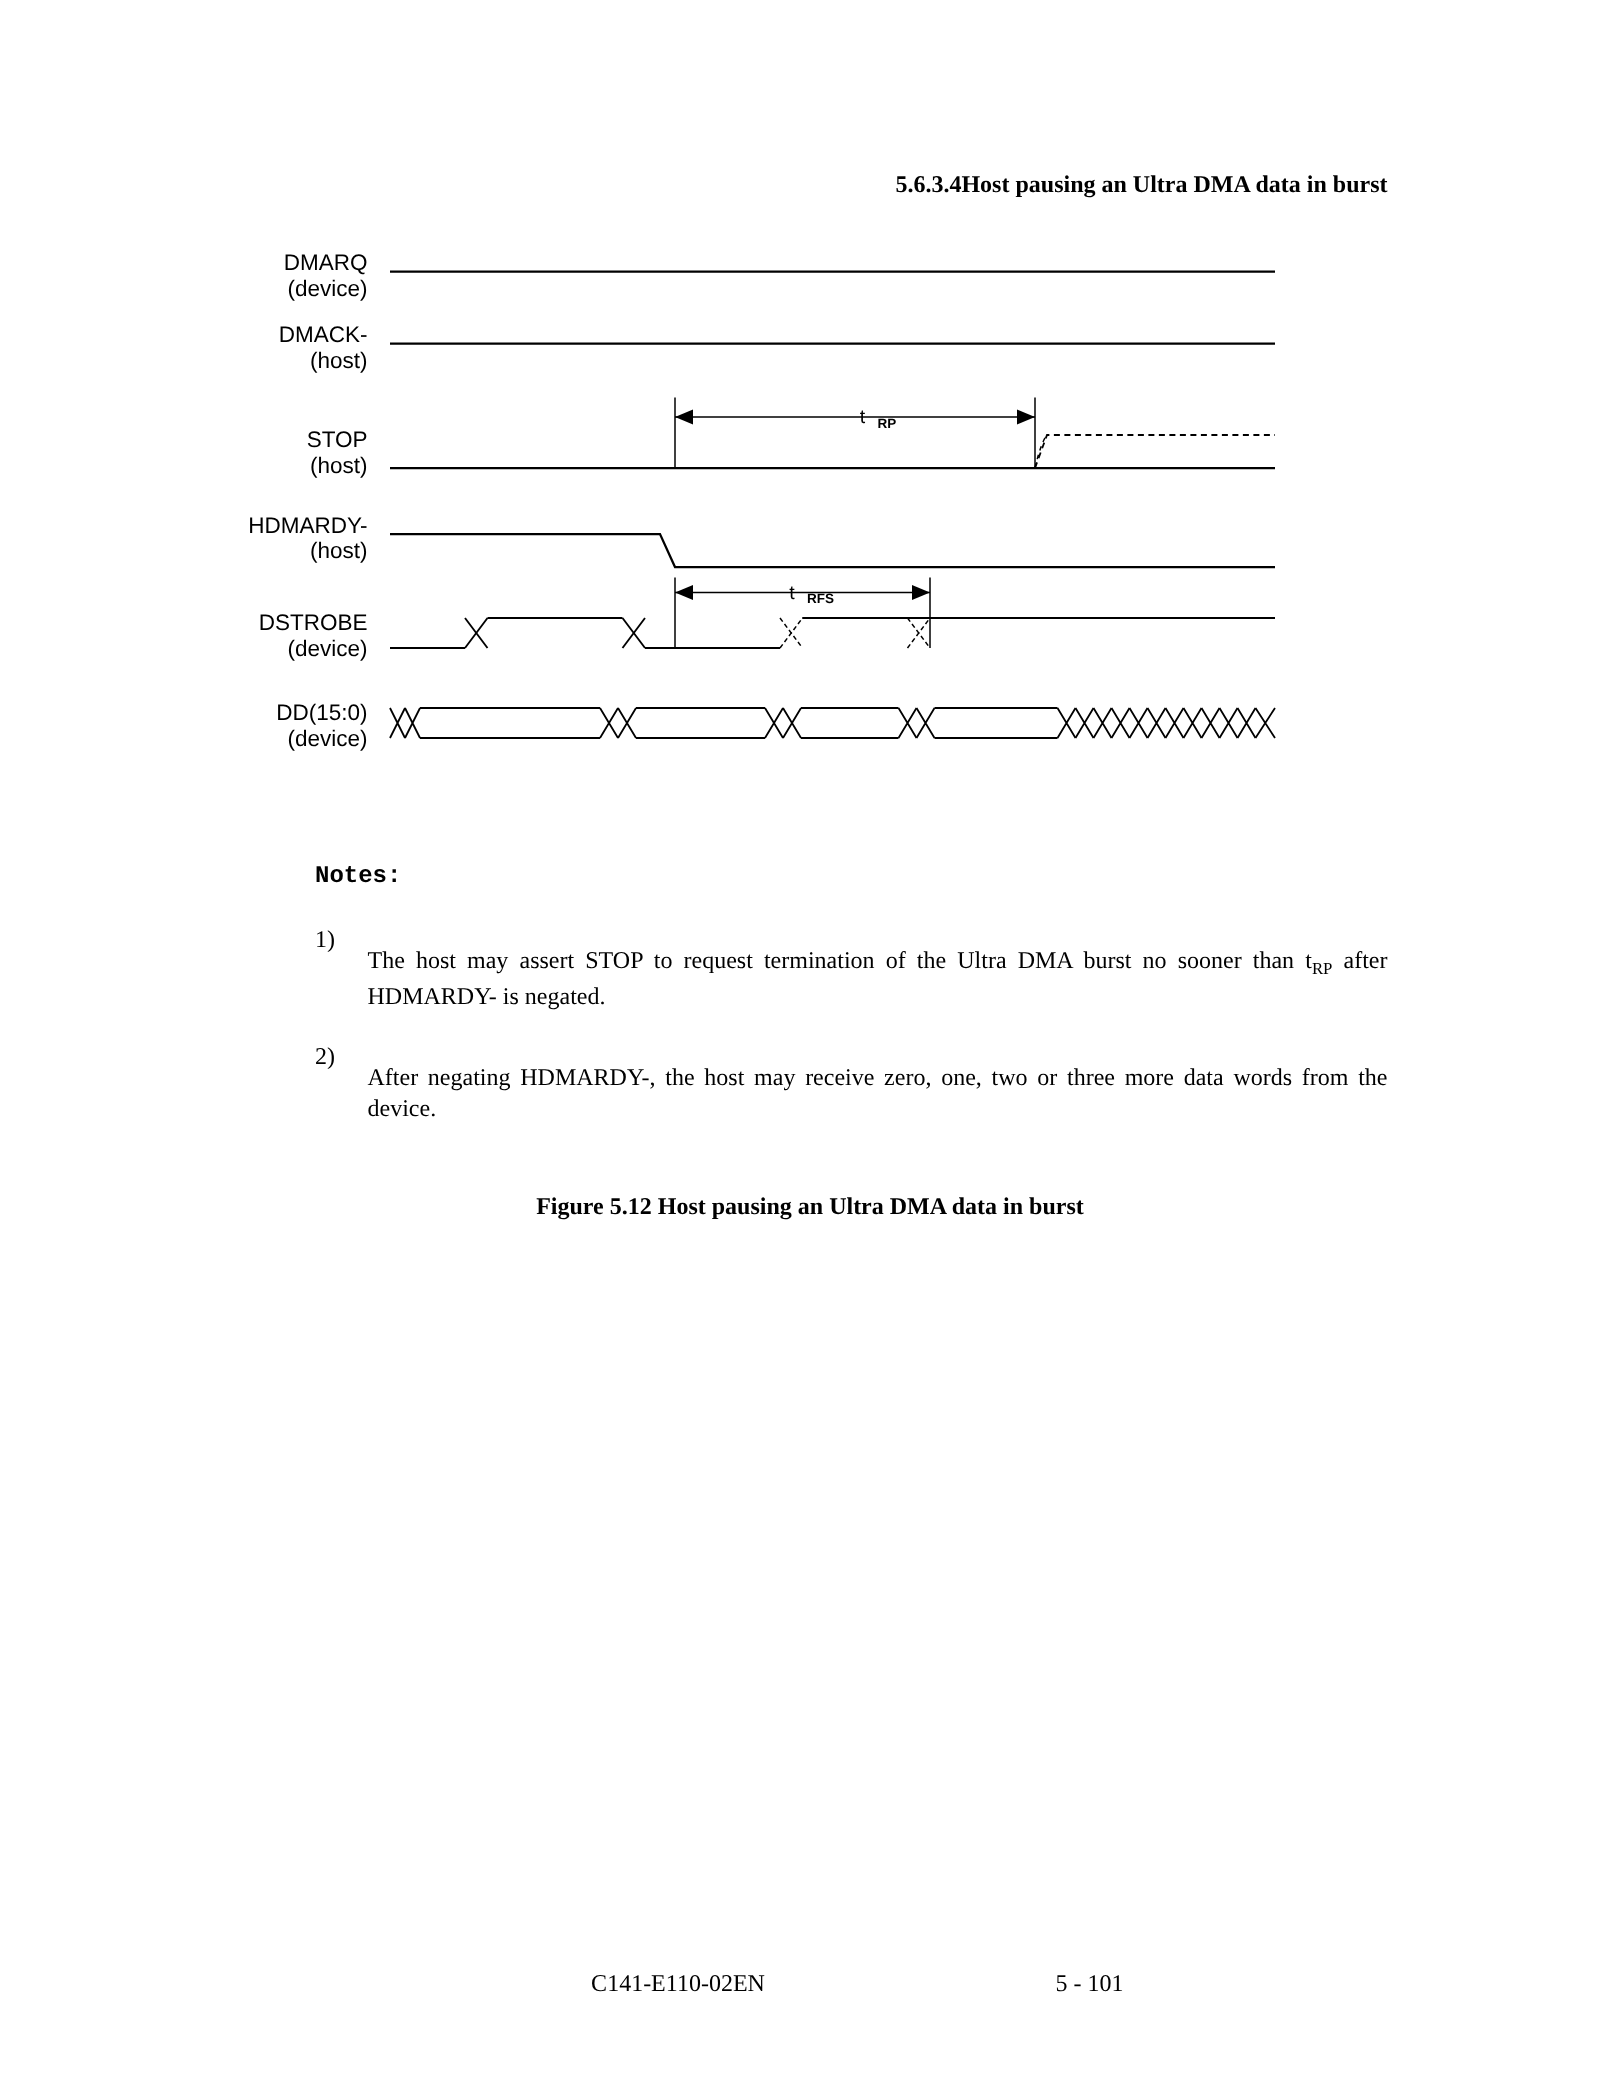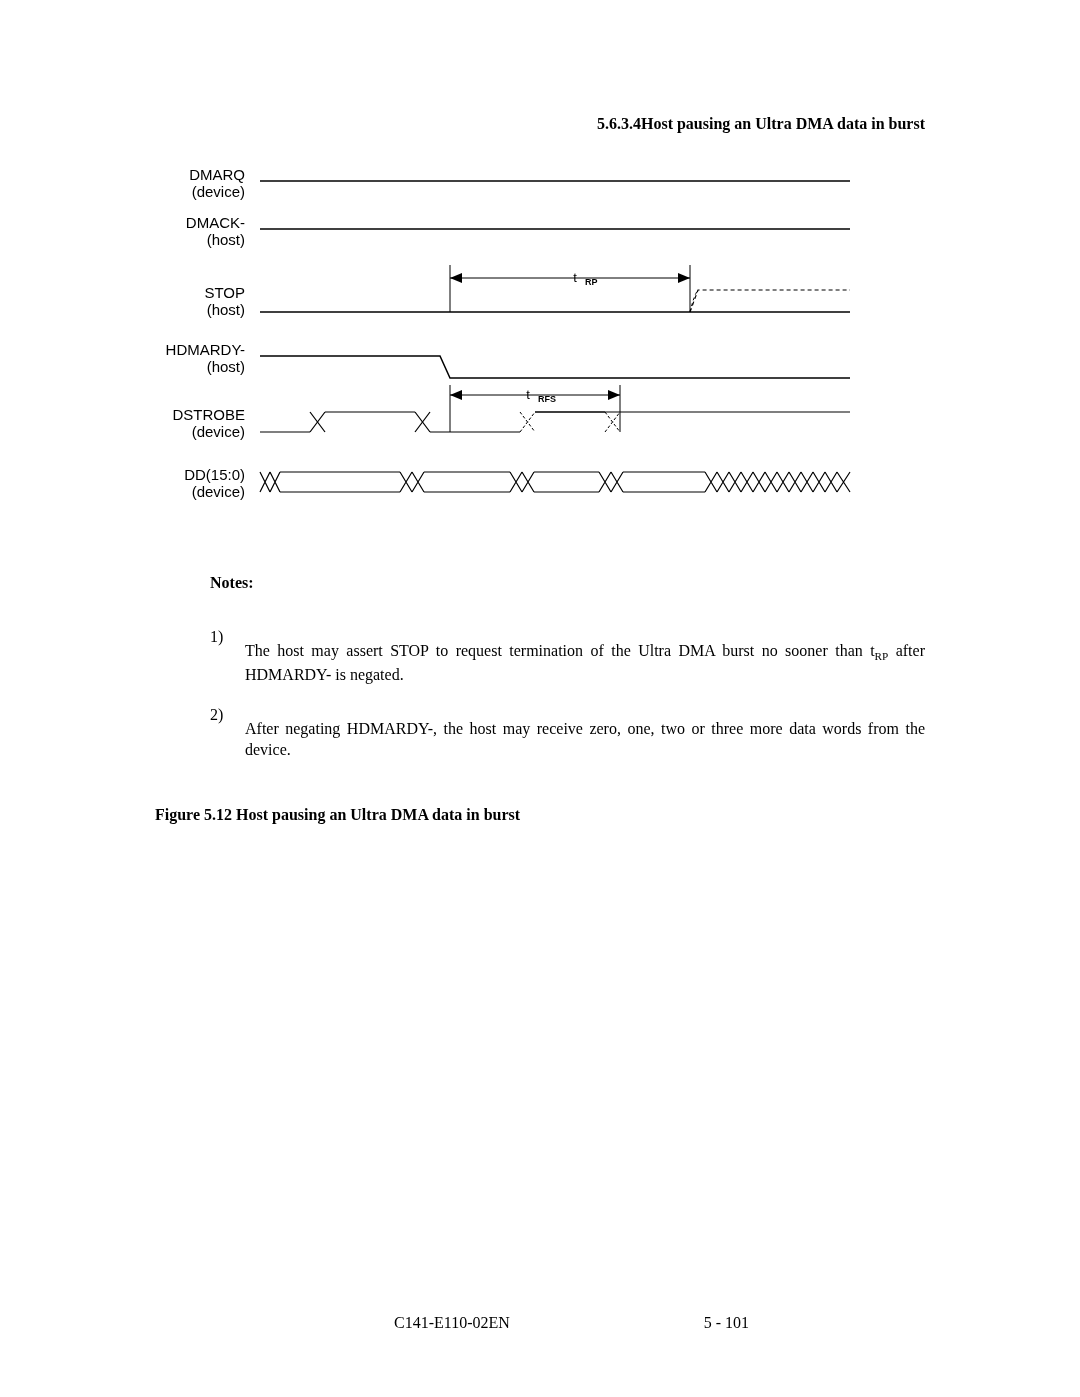--- a/index.html
+++ b/index.html
@@ -31,42 +31,43 @@
       margin-bottom: 40px;
     }
     .diagram-container {
       width: 720px;
       margin-left: -5px;
       margin-bottom: 40px;
     }
     .notes-heading {
       font-weight: bold;
       margin-left: 55px;
-      margin-bottom: 36px;
+      margin-bottom: 25px;
+      font-family: Liberation Mono, monospace;
     }
     .notes-list {
       margin-left: 55px;
     }
     .note-item {
       display: flex;
       margin-bottom: 20px;
       text-align: justify;
     }
     .note-num {
       width: 35px;
       flex-shrink: 0;
     }
     .note-text {
       flex: 1;
       line-height: 1.35;
       margin-top: 12px;
     }
     .figure-caption {
       font-weight: bold;
-      text-align: left;
+      text-align: center;
       margin-top: 45px;
     }
     .footer {
       position: absolute;
       bottom: 65px;
       width: 904px;
       display: flex;
       justify-content: space-between;
       padding: 0 155px;
       box-sizing: border-box;

